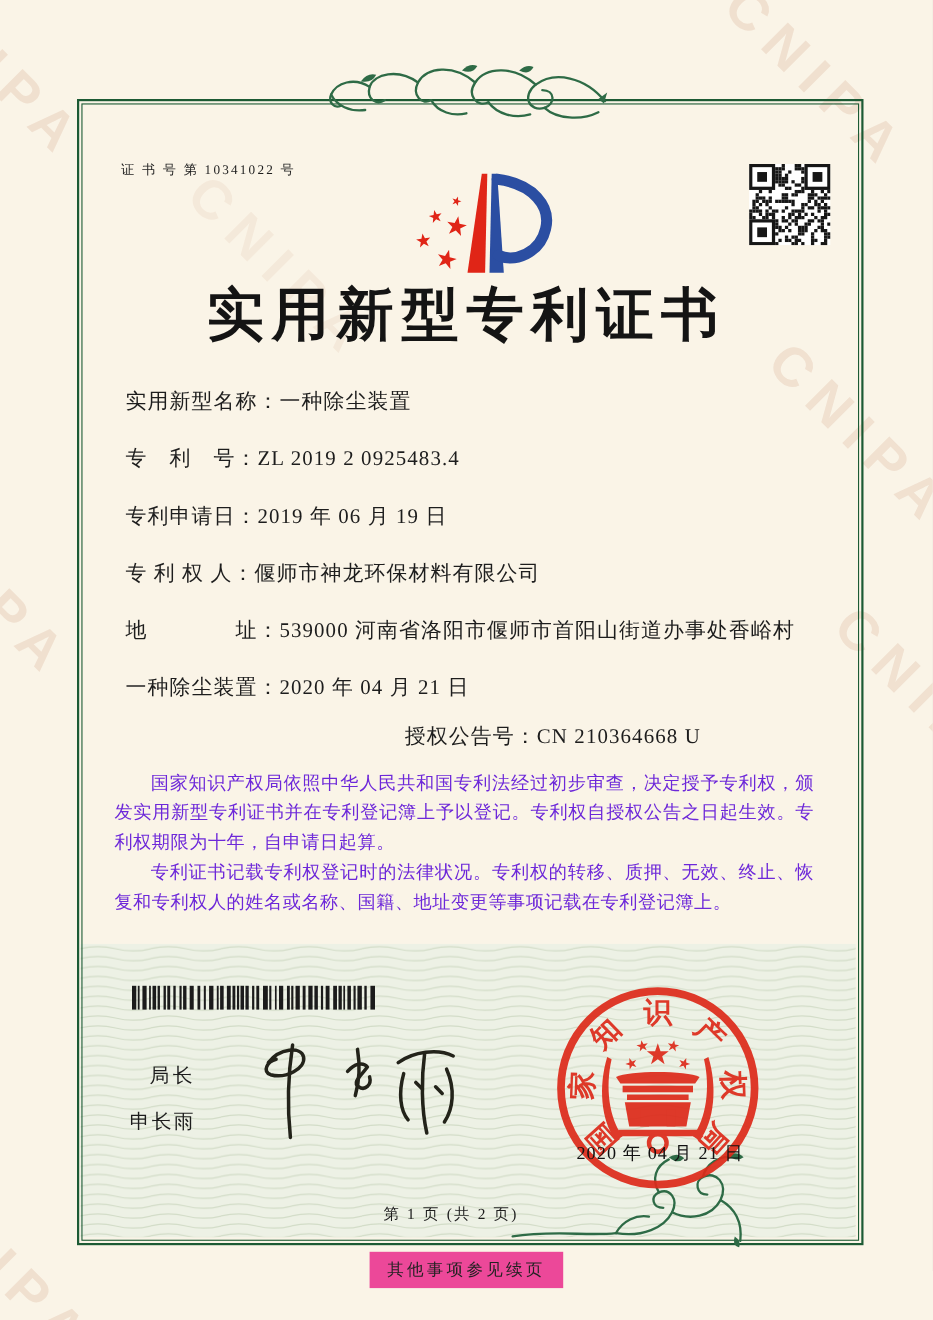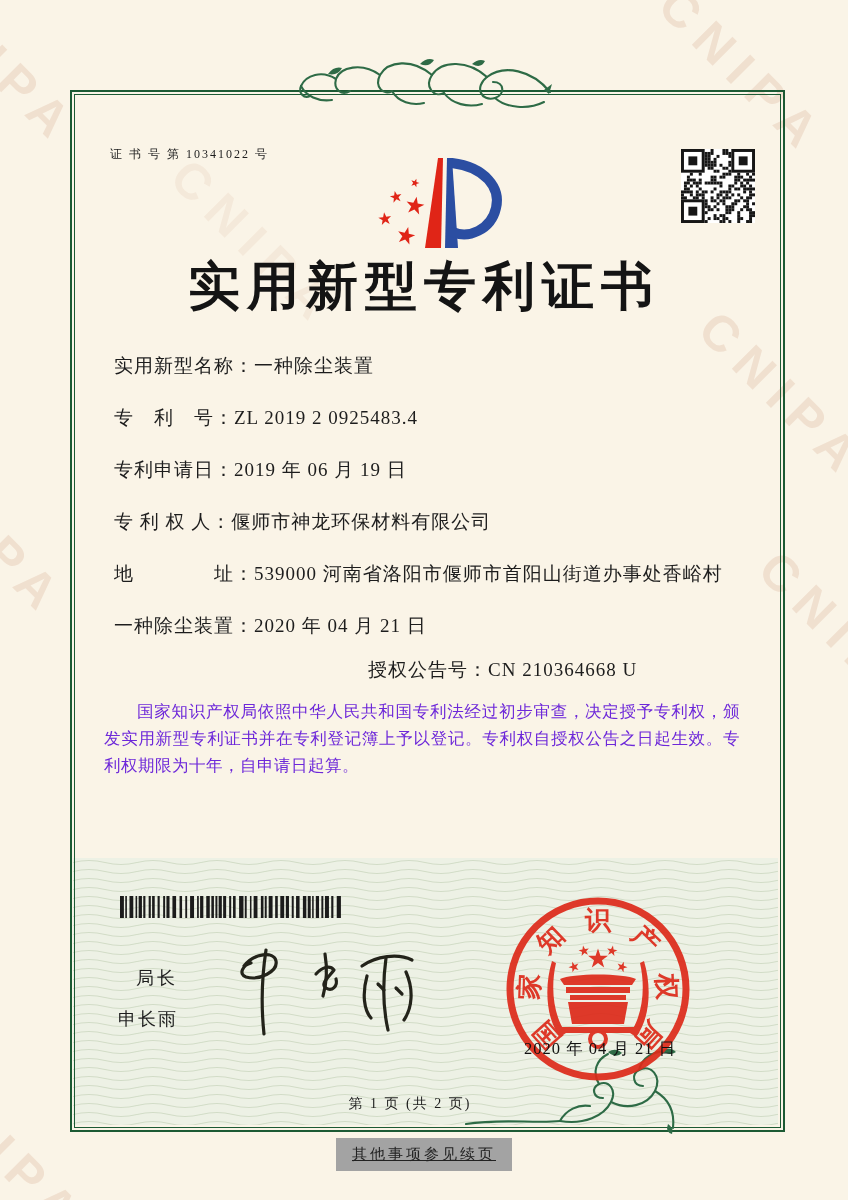--- a/index.html
+++ b/index.html
@@ -49,22 +49,22 @@
   .director{position:absolute; left:118px; top:966px; font-size:18px; letter-spacing:3px;text-align:right;}
   .director .name{display:block; margin-top:17px; letter-spacing:2px;}
   .signature{position:absolute; left:228px; top:936px;}
   .seal{position:absolute; left:502px; top:893px; z-index:4;}
   .seal-date{position:absolute; left:524px; top:1038px; font-size:16.5px; letter-spacing:1px; color:#111; z-index:5;}
   .page-footer{position:absolute; left:0; top:1095px; width:820px; text-align:center; font-size:14px; letter-spacing:2px; z-index:5;}
   .cont-note{
     position:absolute; left:0; top:1138px; width:100%; text-align:center; z-index:5;
   }
   .cont-note span{
-    display:inline-block; background:#a3a3a3; padding:7px 16px;
-    font-size:15px; letter-spacing:3px; color:#222;text-decoration:underline;
+    display:inline-block; background:#ec4899; padding:7px 16px;
+    font-size:15px; letter-spacing:3px; color:#222;
   }
 </style>
 </head>
 <body>
 
 <div class="page">
 
   <div class="wm" style="left:-60px;top:-34px;">CNIPA</div>
   <div class="wm" style="left:200px;top:148px;opacity:.28;">CNIPA</div>
   <div class="wm" style="left:688px;top:-24px;">CNIPA</div>
@@ -379,20 +379,21 @@
       <div class="frow">
         <span class="lbl">一种除尘装置：</span><span class="val">2020 年 04 月 21 日</span>
         <span class="grant-no">
           <span class="lbl">授权公告号：</span><span class="val">CN 210364668 U</span>
         </span>
       </div>
     </div>
 
     <div class="body-text">
       <p>国家知识产权局依照中华人民共和国专利法经过初步审查，决定授予专利权，颁发实用新型专利证书并在专利登记簿上予以登记。专利权自授权公告之日起生效。专利权期限为十年，自申请日起算。</p>
+      <p>专利证书记载专利权登记时的法律状况。专利权的转移、质押、无效、终止、恢复和专利权人的姓名或名称、国籍、地址变更等事项记载在专利登记簿上。</p>
     </div>
 
     <svg class="barcode" width="222" height="22" id="bar-svg">
         <rect x="0.00" y="0" width="3.90" height="22" fill="#1b1b1b"></rect>
         <rect x="5.27" y="0" width="1.64" height="22" fill="#1b1b1b"></rect>
         <rect x="9.48" y="0" width="3.81" height="22" fill="#1b1b1b"></rect>
         <rect x="15.55" y="0" width="1.59" height="22" fill="#1b1b1b"></rect>
         <rect x="18.65" y="0" width="3.27" height="22" fill="#1b1b1b"></rect>
         <rect x="23.26" y="0" width="2.14" height="22" fill="#1b1b1b"></rect>
         <rect x="28.66" y="0" width="2.15" height="22" fill="#1b1b1b"></rect>

